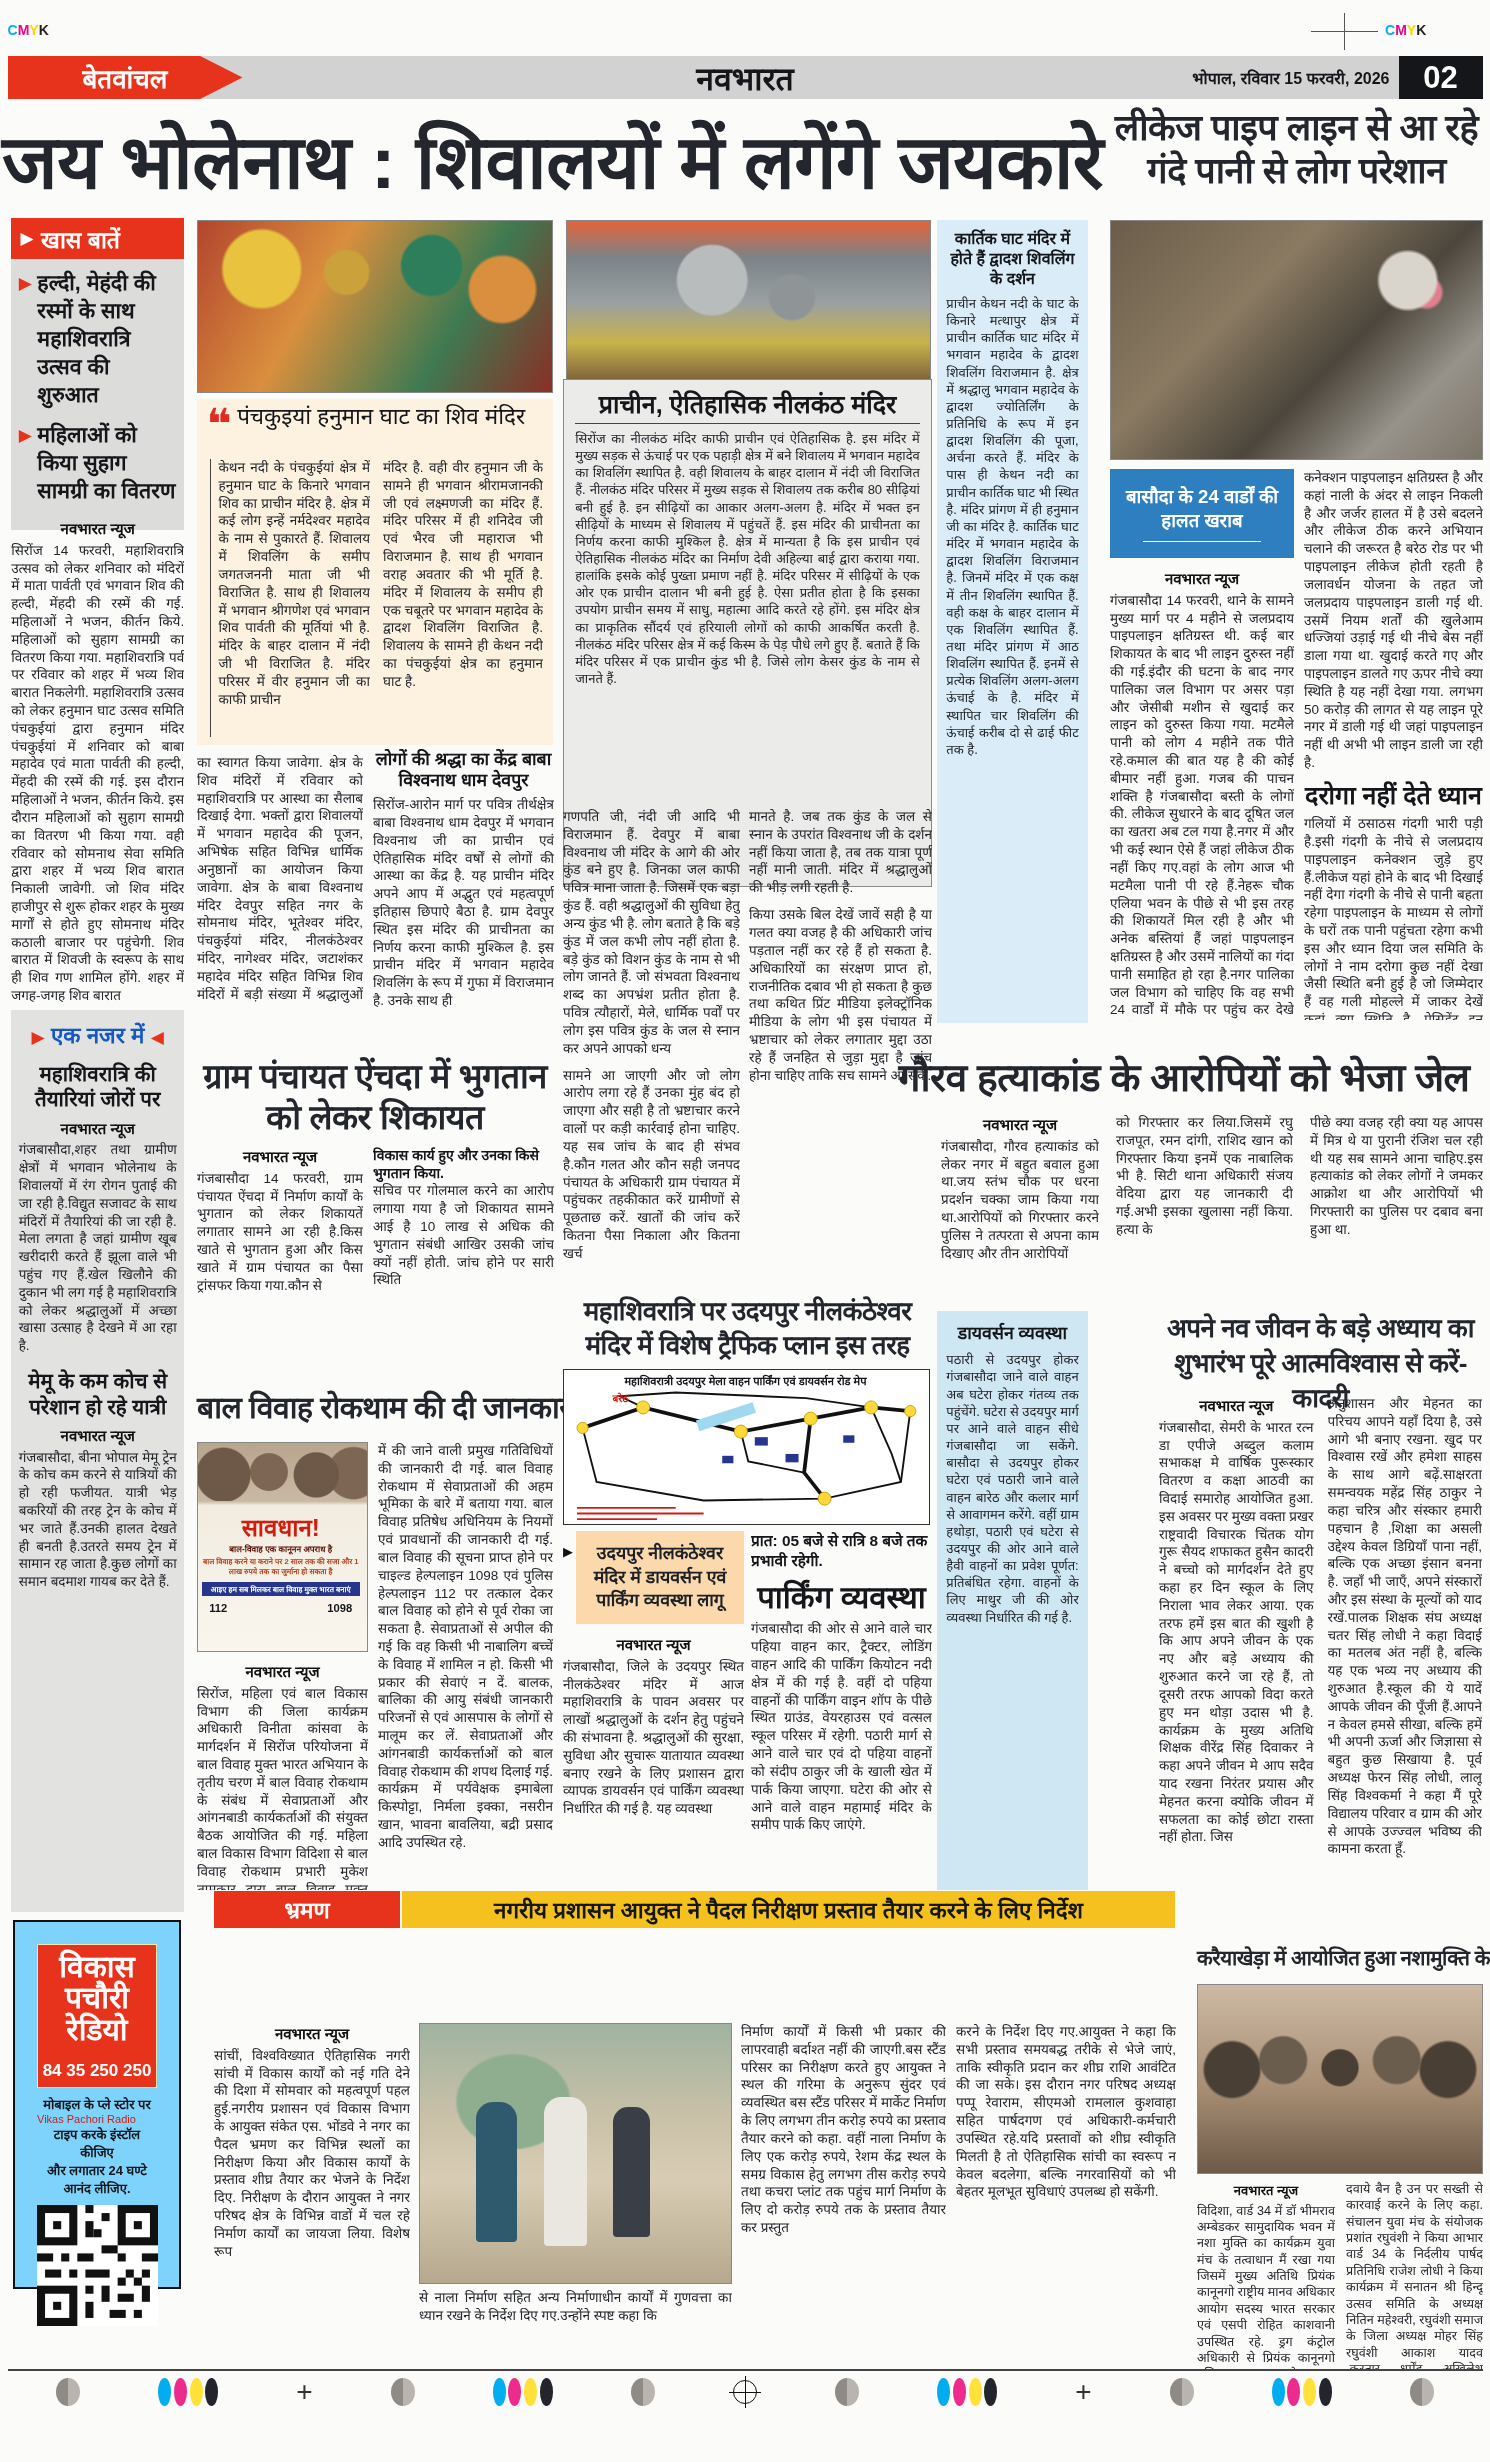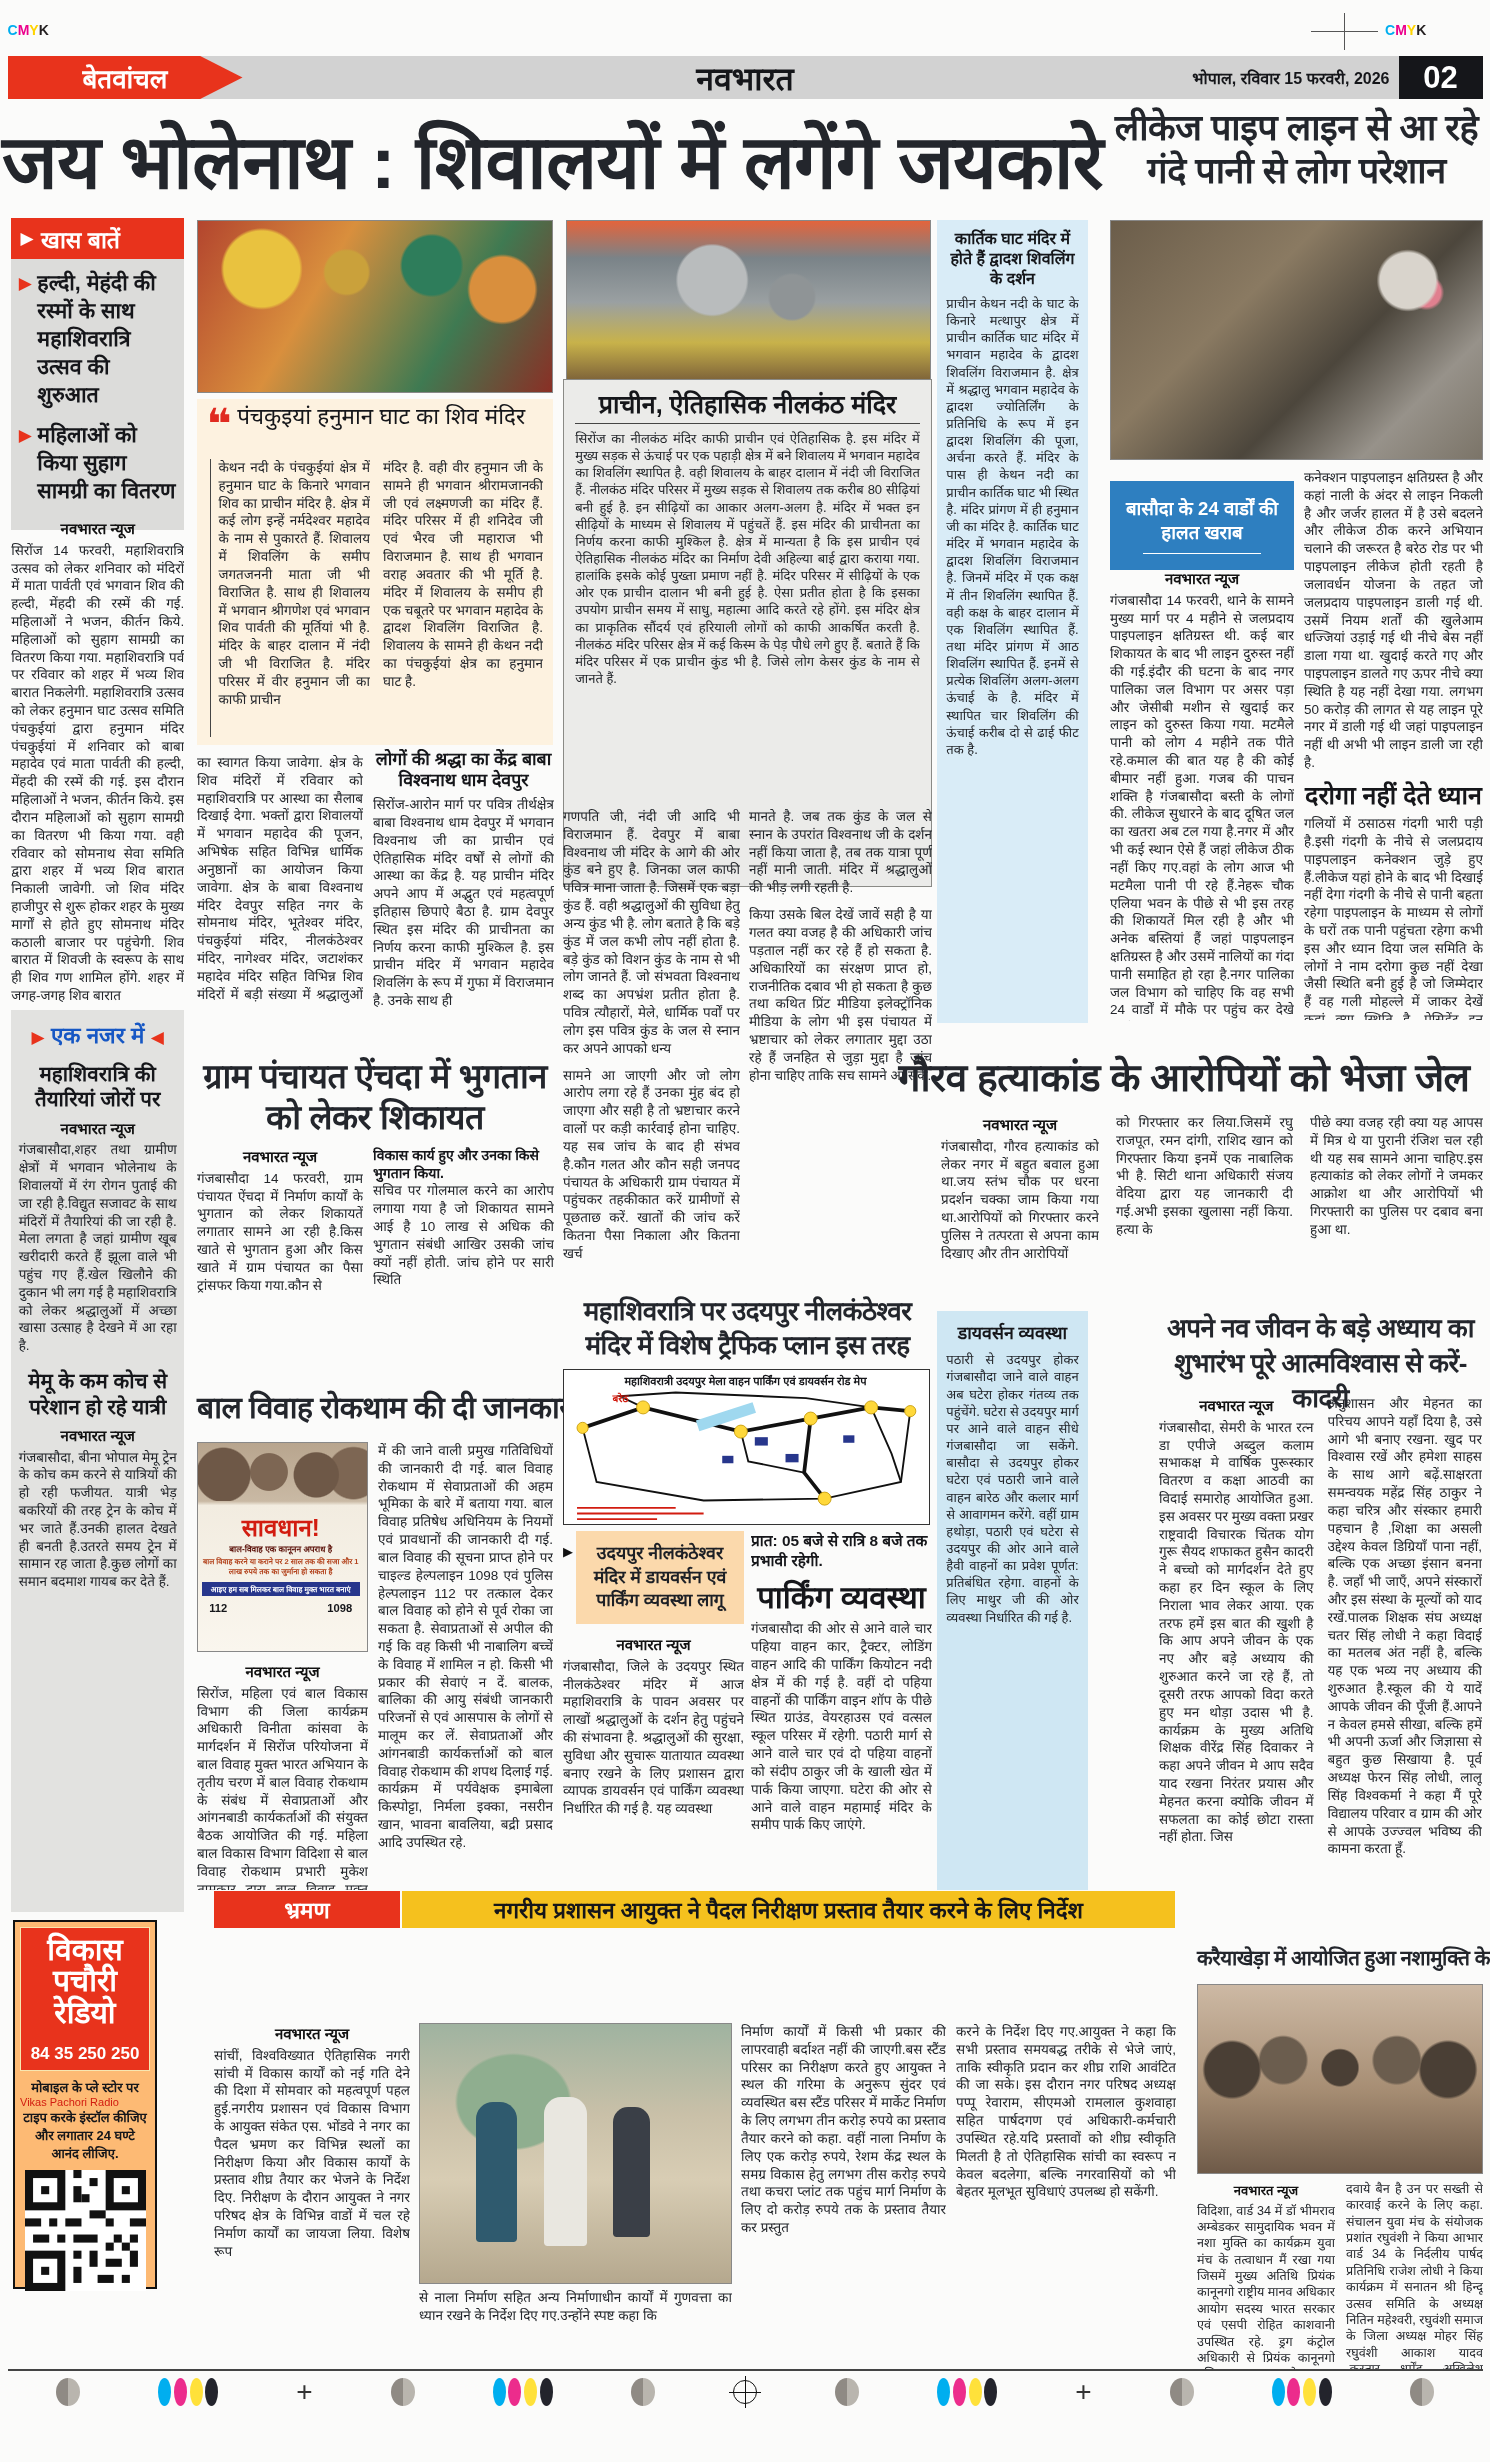--- a/index.html
+++ b/index.html
@@ -72,21 +72,21 @@
 
   <div class="abs headline" style="left:7.5px;top:108px;width:1090px;height:102px;font-size:75px;display:flex;align-items:center;justify-content:center;white-space:nowrap;">
       <span>जय भोलेनाथ : शिवालयों में लगेंगे जयकारे</span>
     </div>
 
   <div class="abs headline" style="left:1110px;top:106px;width:373px;height:104px;font-size:36px;line-height:1.2;text-align:center;"><span>लीकेज पाइप लाइन से आ रहे गंदे पानी से लोग परेशान</span></div>
   <div class="abs photo" style="left:1110px;top:220px;width:373px;height:240px;background:
       radial-gradient(circle at 80% 25%,#d9d4cc 0 8%,transparent 9%),
       radial-gradient(circle at 85% 30%,#e0808f 0 4%,transparent 5%),
       linear-gradient(135deg,#6b5d4a,#8a7a62 35%,#4c463c 60%,#97928a 80%,#7b7468);"></div>
-  <div class="abs kicker-blue" style="left:1110px;top:481px;width:184px;height:89px;">
+  <div class="abs kicker-blue" style="left:1110px;top:469px;width:184px;height:89px;">
       <span style="line-height:1.3;">बासौदा के 24 वार्डों की हालत खराब</span>
       <span style="display:block;width:70%;border-bottom:1.9px solid #fff;margin-top:7.5px;"></span>
     </div>
   <div class="abs ov" style="left:1110px;top:568px;width:184px;height:453px;">
     <div class="agency">नवभारत न्यूज</div>
     <div class="bodytxt just">गंजबासौदा 14 फरवरी, थाने के सामने मुख्य मार्ग पर 4 महीने से जलप्रदाय पाइपलाइन क्षतिग्रस्त थी. कई बार शिकायत के बाद भी लाइन दुरुस्त नहीं की गई.इंदौर की घटना के बाद नगर पालिका जल विभाग पर असर पड़ा और जेसीबी मशीन से खुदाई कर लाइन को दुरुस्त किया गया. मटमैले पानी को लोग 4 महीने तक पीते रहे.कमाल की बात यह है की कोई बीमार नहीं हुआ. गजब की पाचन शक्ति है गंजबासौदा बस्ती के लोगों की. लीकेज सुधारने के बाद दूषित जल का खतरा अब टल गया है.नगर में और भी कई स्थान ऐसे हैं जहां लीकेज ठीक नहीं किए गए.वहां के लोग आज भी मटमैला पानी पी रहे हैं.नेहरू चौक एलिया भवन के पीछे से भी इस तरह की शिकायतें मिल रही है और भी अनेक बस्तियां हैं जहां पाइपलाइन क्षतिग्रस्त है और उसमें नालियों का गंदा पानी समाहित हो रहा है.नगर पालिका जल विभाग को चाहिए कि वह सभी 24 वार्डों में मौके पर पहुंच कर देखे कहां नल</div>
   </div>
   <div class="abs ov" style="left:1304px;top:469px;width:179px;height:551px;">
     <div class="bodytxt just">कनेक्शन पाइपलाइन क्षतिग्रस्त है और कहां नाली के अंदर से लाइन निकली है और जर्जर हालत में है उसे बदलने और लीकेज ठीक करने अभियान चलाने की जरूरत है बरेठ रोड पर भी पाइपलाइन लीकेज होती रहती है जलावर्धन योजना के तहत जो जलप्रदाय पाइपलाइन डाली गई थी. उसमें नियम शर्तों की खुलेआम धज्जियां उड़ाई गई थी नीचे बेस नहीं डाला गया था. खुदाई करते गए और पाइपलाइन डालते गए ऊपर नीचे क्या स्थिति है यह नहीं देखा गया. लगभग 50 करोड़ की लागत से यह लाइन पूरे नगर में डाली गई थी जहां पाइपलाइन नहीं थी अभी भी लाइन डाली जा रही है.</div>
     <div class="subhead" style="font-size:25px;text-align:center;margin:5.6px 0 3.7px;">दरोगा नहीं देते ध्यान</div>
@@ -117,21 +117,21 @@
   <div class="abs ov" style="left:11.2px;top:1010px;width:173px;height:902px;background:#e2e2e0;padding:9.3px 7.5px;">
     <div style="text-align:center;font-weight:900;font-size:22.4px;color:#1657c4;"><span class="tri">▶</span> <span>एक नजर में</span> <span class="tri">◀</span></div>
     <div style="text-align:center;font-weight:900;font-size:20.5px;line-height:1.25;margin-top:9.3px;color:#15161a;">महाशिवरात्रि की तैयारियां जोरों पर</div>
     <div class="agency" style="margin-top:5.6px;">नवभारत न्यूज</div>
     <div class="bodytxt just">गंजबासौदा,शहर तथा ग्रामीण क्षेत्रों में भगवान भोलेनाथ के शिवालयों में रंग रोगन पुताई की जा रही है.विद्युत सजावट के साथ मंदिरों में तैयारियां की जा रही है. मेला लगता है जहां ग्रामीण खूब खरीदारी करते हैं झूला वाले भी पहुंच गए हैं.खेल खिलौने की दुकान भी लग गई है महाशिवरात्रि को लेकर श्रद्धालुओं में अच्छा खासा उत्साह है देखने में आ रहा है.</div>
     <div style="text-align:center;font-weight:900;font-size:20.5px;line-height:1.25;margin-top:13px;color:#15161a;">मेमू के कम कोच से परेशान हो रहे यात्री</div>
     <div class="agency" style="margin-top:5.6px;">नवभारत न्यूज</div>
     <div class="bodytxt just">गंजबासौदा, बीना भोपाल मेमू ट्रेन के कोच कम करने से यात्रियों की हो रही फजीयत. यात्री भेड़ बकरियों की तरह ट्रेन के कोच में भर जाते हैं.उनकी हालत देखते ही बनती है.उतरते समय ट्रेन में सामान रह जाता है.कुछ लोगों का समान बदमाश गायब कर देते हैं.</div>
   </div>
 
-  <div class="abs" style="left:13px;top:1920px;width:144px;height:369px;border:2.8px solid #111;background:#fdba74;padding:5px;">
+  <div class="abs" style="left:13px;top:1920px;width:168px;height:369px;border:2.8px solid #111;background:#7dd3fc;padding:22px;">
     <div style="background:#e8331c;border:1.9px solid #f7e6b0;color:#fff;text-align:center;padding:5.6px 1.9px;">
       <div style="font-weight:900;font-size:30px;line-height:1.05;">विकास</div>
       <div style="font-weight:900;font-size:30px;line-height:1.05;">पचौरी</div>
       <div style="font-weight:900;font-size:30px;line-height:1.05;">रेडियो</div>
       <div style="font-weight:bold;font-size:17px;margin-top:16px;">84 35 250 250</div>
     </div>
     <div style="text-align:center;font-weight:bold;font-size:13px;margin-top:7.5px;color:#15161a;">मोबाइल के प्ले स्टोर पर</div>
     <div style="text-align:left;font-weight:normal;font-size:11px;color:#d21c10;">Vikas Pachori Radio</div>
     <div style="text-align:center;font-weight:bold;font-size:13px;color:#15161a;">टाइप करके  इंस्टॉल कीजिए</div>
     <div style="text-align:center;font-weight:bold;font-size:13px;color:#15161a;">और लगातार 24 घण्टे</div>

